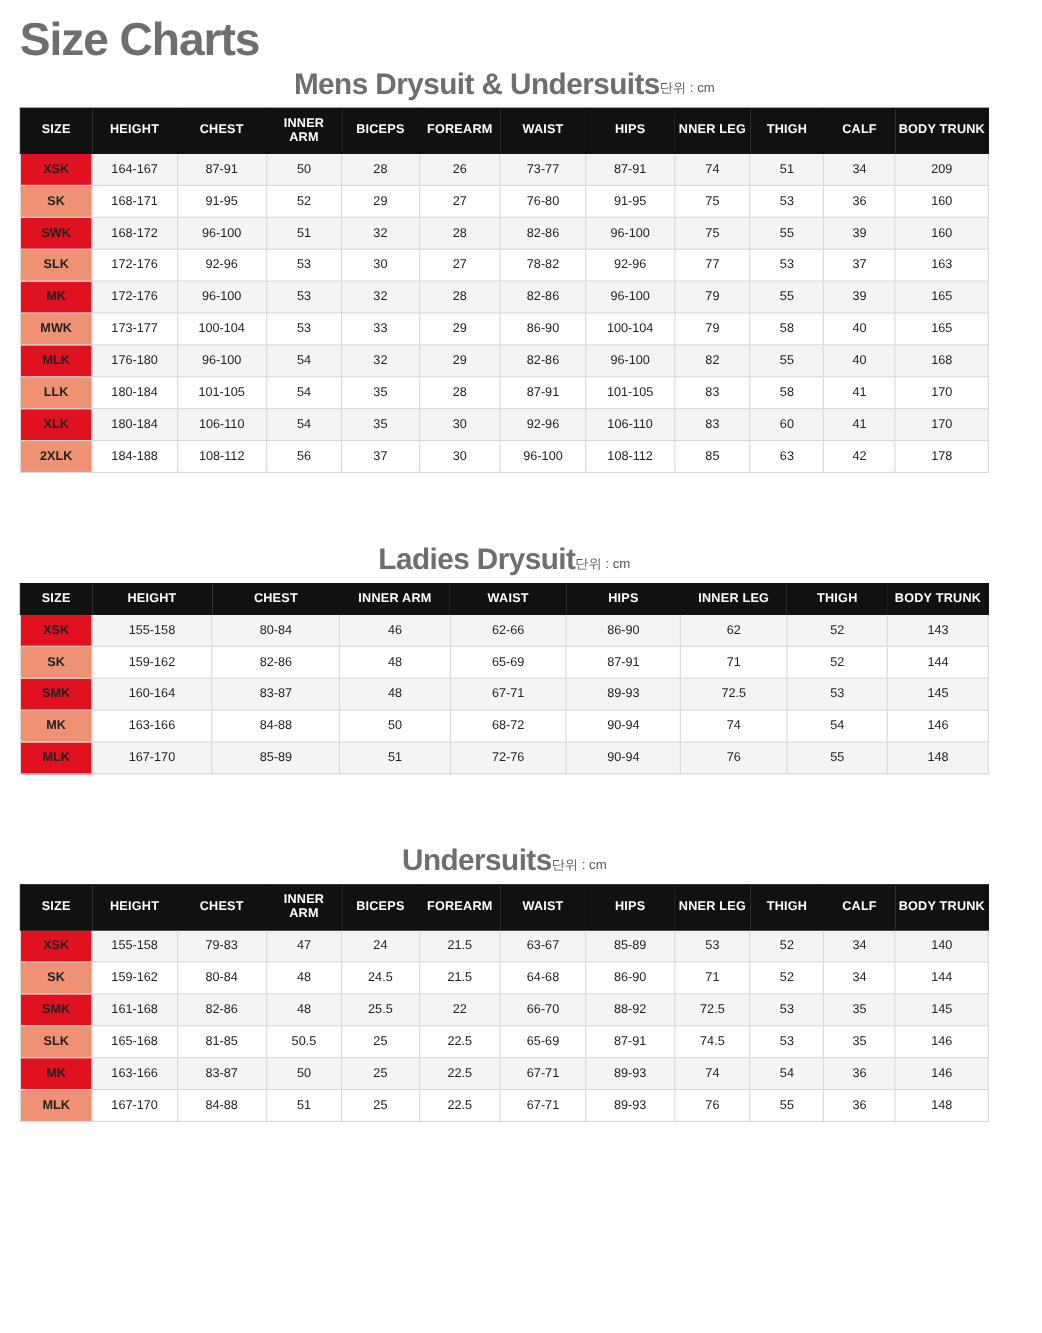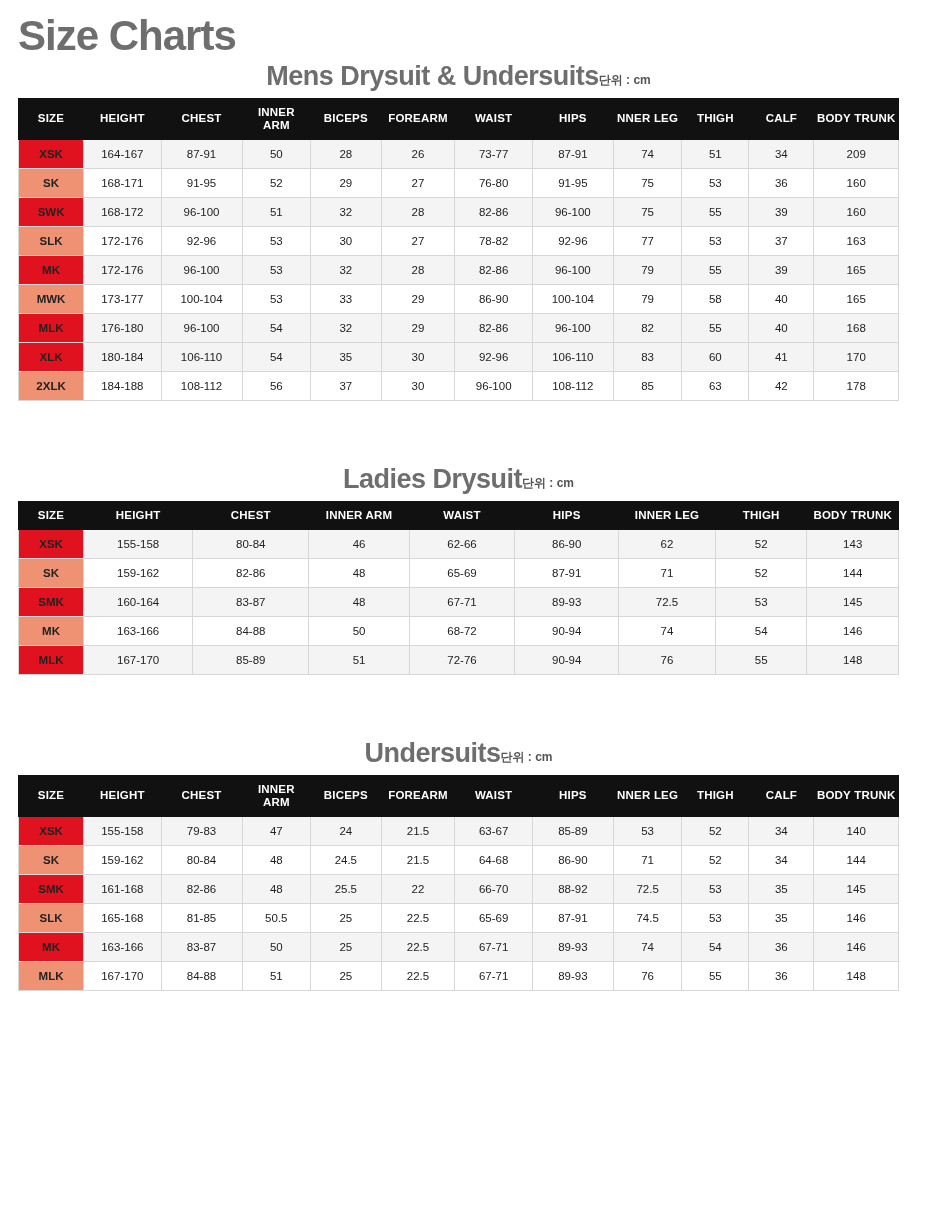--- a/index.html
+++ b/index.html
@@ -35,21 +35,20 @@
     font-weight: bold;
     color: #6e6e6e;
     letter-spacing: -0.5px;
     line-height: 1.1;
   }
   .unit-note {
     font-size: 12px;
     color: #555;
     padding-bottom: 3px;
     white-space: nowrap;
-    font-weight: bold;
   }
   table.size-table {
     width: 100%;
     border-collapse: collapse;
     table-layout: fixed;
   }
   table.size-table th {
     background: #111111;
     color: #ffffff;
     font-size: 11.5px;
@@ -213,20 +212,34 @@
               <td>54</td>
               <td>32</td>
               <td>29</td>
               <td>82-86</td>
               <td>96-100</td>
               <td>82</td>
               <td>55</td>
               <td>40</td>
               <td>168</td>
             </tr>
+            <tr class="row-alt">
+              <td class="size-cell size-salmon">LLK</td>
+              <td>180-184</td>
+              <td>101-105</td>
+              <td>54</td>
+              <td>35</td>
+              <td>28</td>
+              <td>87-91</td>
+              <td>101-105</td>
+              <td>83</td>
+              <td>58</td>
+              <td>41</td>
+              <td>170</td>
+            </tr>
             <tr>
               <td class="size-cell size-red">XLK</td>
               <td>180-184</td>
               <td>106-110</td>
               <td>54</td>
               <td>35</td>
               <td>30</td>
               <td>92-96</td>
               <td>106-110</td>
               <td>83</td>

